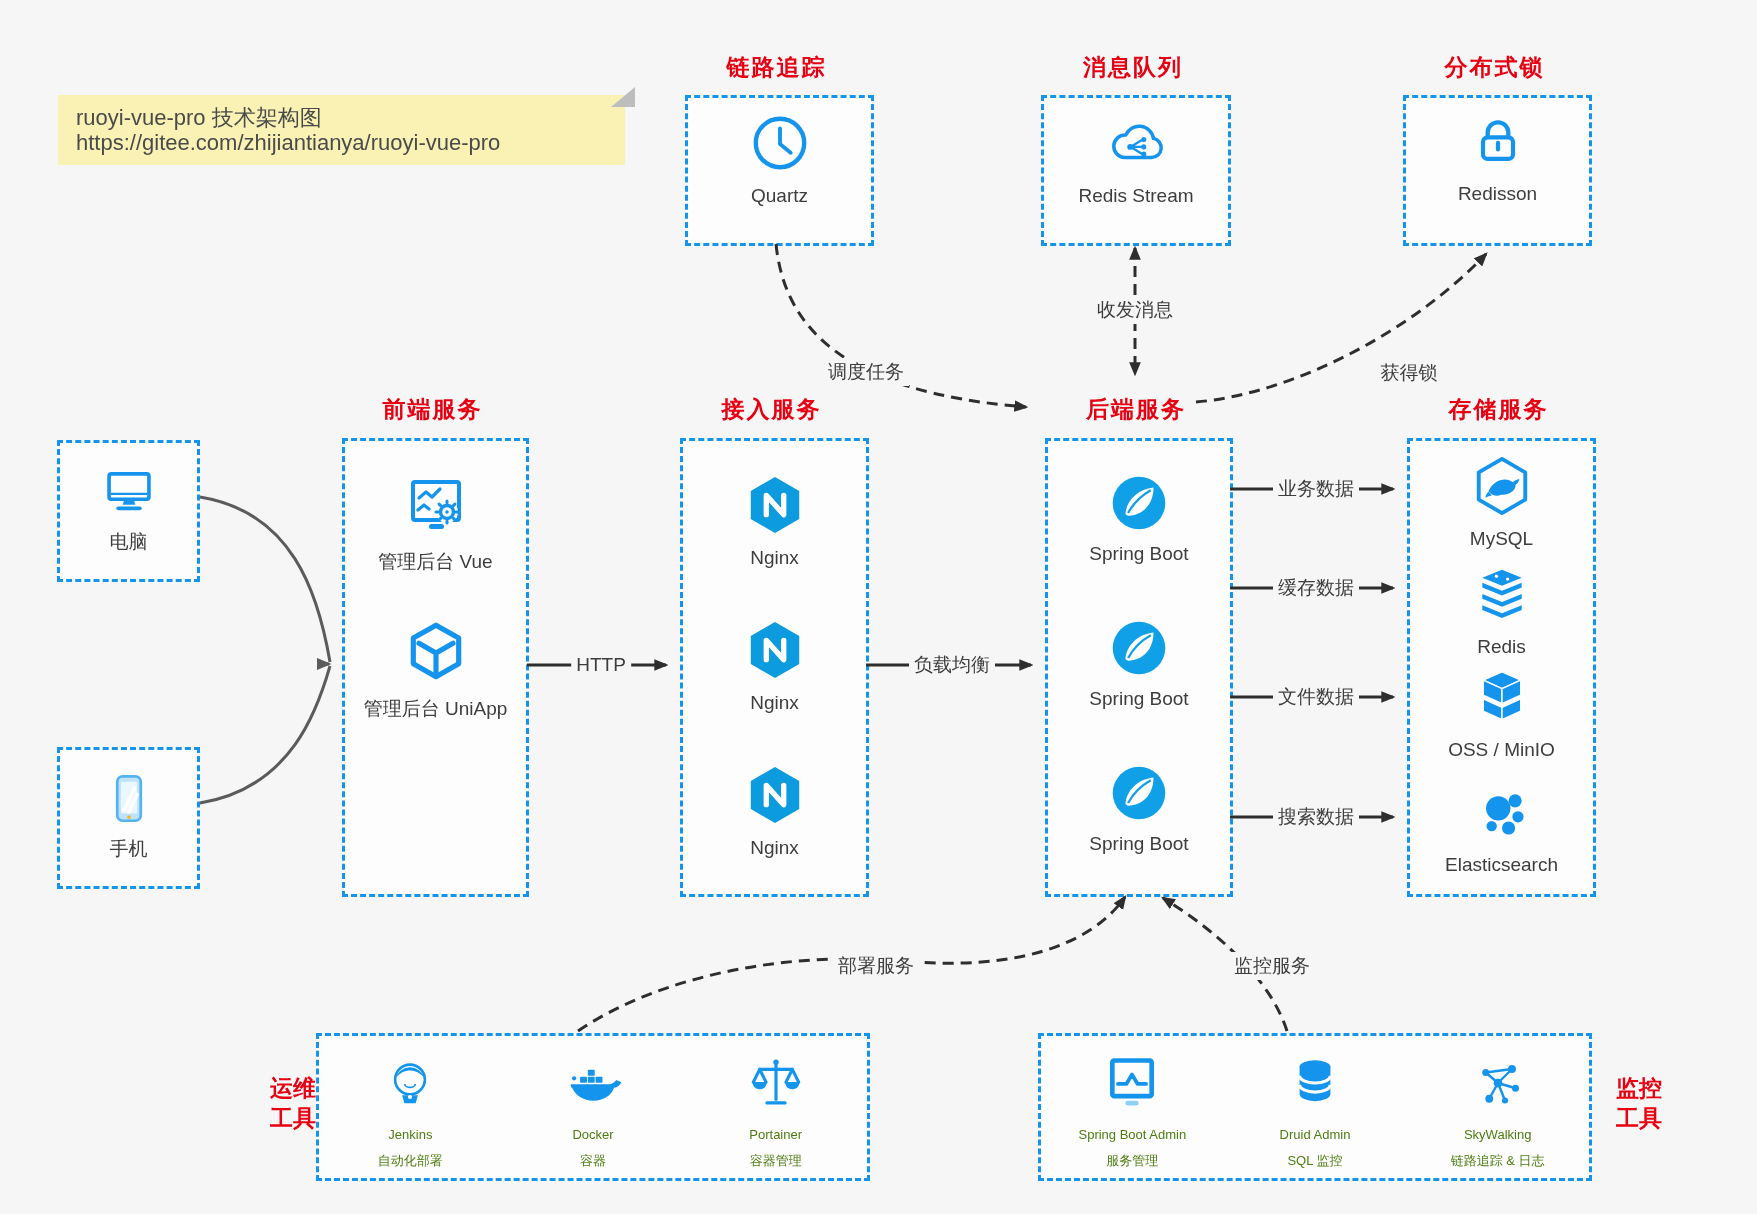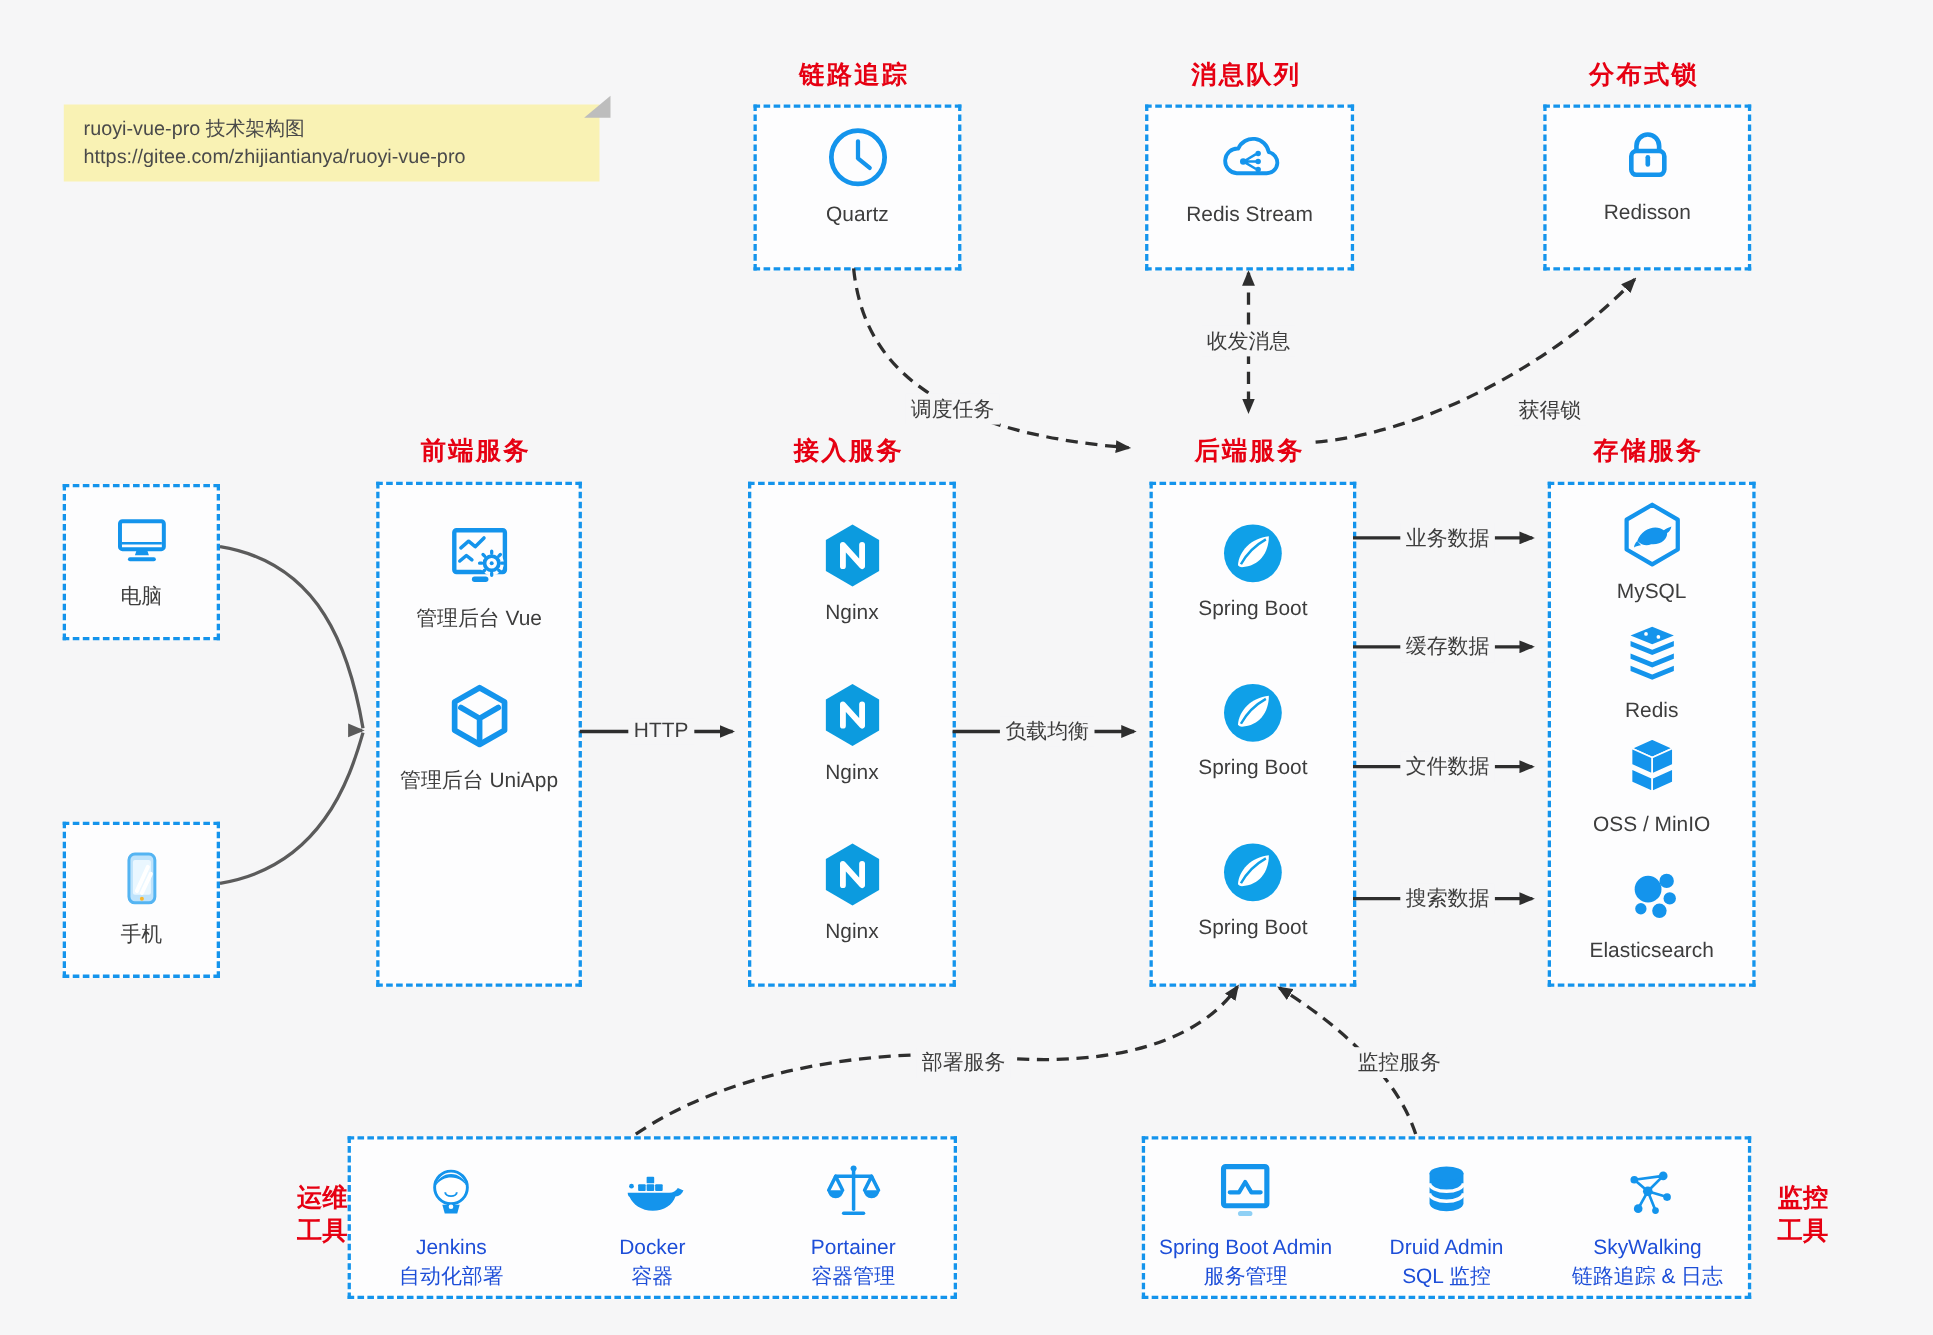--- a/index.html
+++ b/index.html
@@ -11,26 +11,26 @@
   .gbox{position:absolute;border:3px dashed #1494ec;background:#fdfdfe;z-index:2;}
   .gtitle{position:absolute;z-index:4;font-size:23px;font-weight:bold;color:#e60012;text-align:center;letter-spacing:2px;white-space:nowrap;}
   .item{position:absolute;left:0;right:0;display:flex;flex-direction:column;align-items:center;}
   .icon{display:flex;align-items:center;justify-content:center;}
   .icon svg{display:block;}
   .ilabel{font-size:19px;color:#3d3d3d;white-space:nowrap;margin-top:11px;}
   .topitem{padding-top:14px;}
   .clientbox{position:absolute;border:3px dashed #1494ec;background:#fdfdfe;z-index:2;display:flex;flex-direction:column;align-items:center;padding-top:20px;box-sizing:border-box;}
   .clientbox .ilabel{margin-top:8px;text-align:right;}
   .elabel{position:absolute;z-index:5;transform:translate(-50%,-50%);font-size:19px;color:#3d3d3d;background:#f6f6f7;padding:1px 5px;white-space:nowrap;}
-  .note{position:absolute;left:58px;top:95px;width:487px;height:70px;background:#f9f2b4;z-index:4;padding:10px 0 0 18px;box-sizing:border-box;font-size:18px;color:#4a4a4a;line-height:25px;}
+  .note{position:absolute;left:58px;top:95px;width:567px;height:70px;background:#f9f2b4;z-index:4;padding:10px 0 0 18px;box-sizing:border-box;font-size:22px;color:#4a4a4a;line-height:25px;}
   .note .fold{position:absolute;right:-10px;top:-8px;width:0;height:0;border-style:solid;border-width:0 0 20px 24px;border-color:transparent transparent #bdbdbd transparent;}
   .bbox{position:absolute;border:3px dashed #1494ec;background:#fdfdfe;z-index:2;display:flex;box-sizing:border-box;}
   .bitem{flex:1;display:flex;flex-direction:column;align-items:center;padding-top:16px;}
   .bicon{height:62px;display:flex;align-items:center;margin-bottom:8px;}
-  .blabel{font-size:19px;color:#1d4ed8;line-height:26px;white-space:nowrap;text-align:center;}
+  .blabel{font-size:13px;color:#4d7c0f;line-height:26px;white-space:nowrap;text-align:center;}
   .btitle{position:absolute;z-index:4;width:54px;font-size:23px;font-weight:bold;color:#e60012;line-height:30px;text-align:center;}
 </style>
 </head>
 <body>
 
 <div class="stage">
 
   <svg class="edges" width="1757" height="1214" viewBox="0 0 1757 1214">
     <defs>
       <marker id="ah" viewBox="0 0 12 10" markerWidth="14" markerHeight="12" refX="10" refY="5" orient="auto" markerUnits="userSpaceOnUse">

